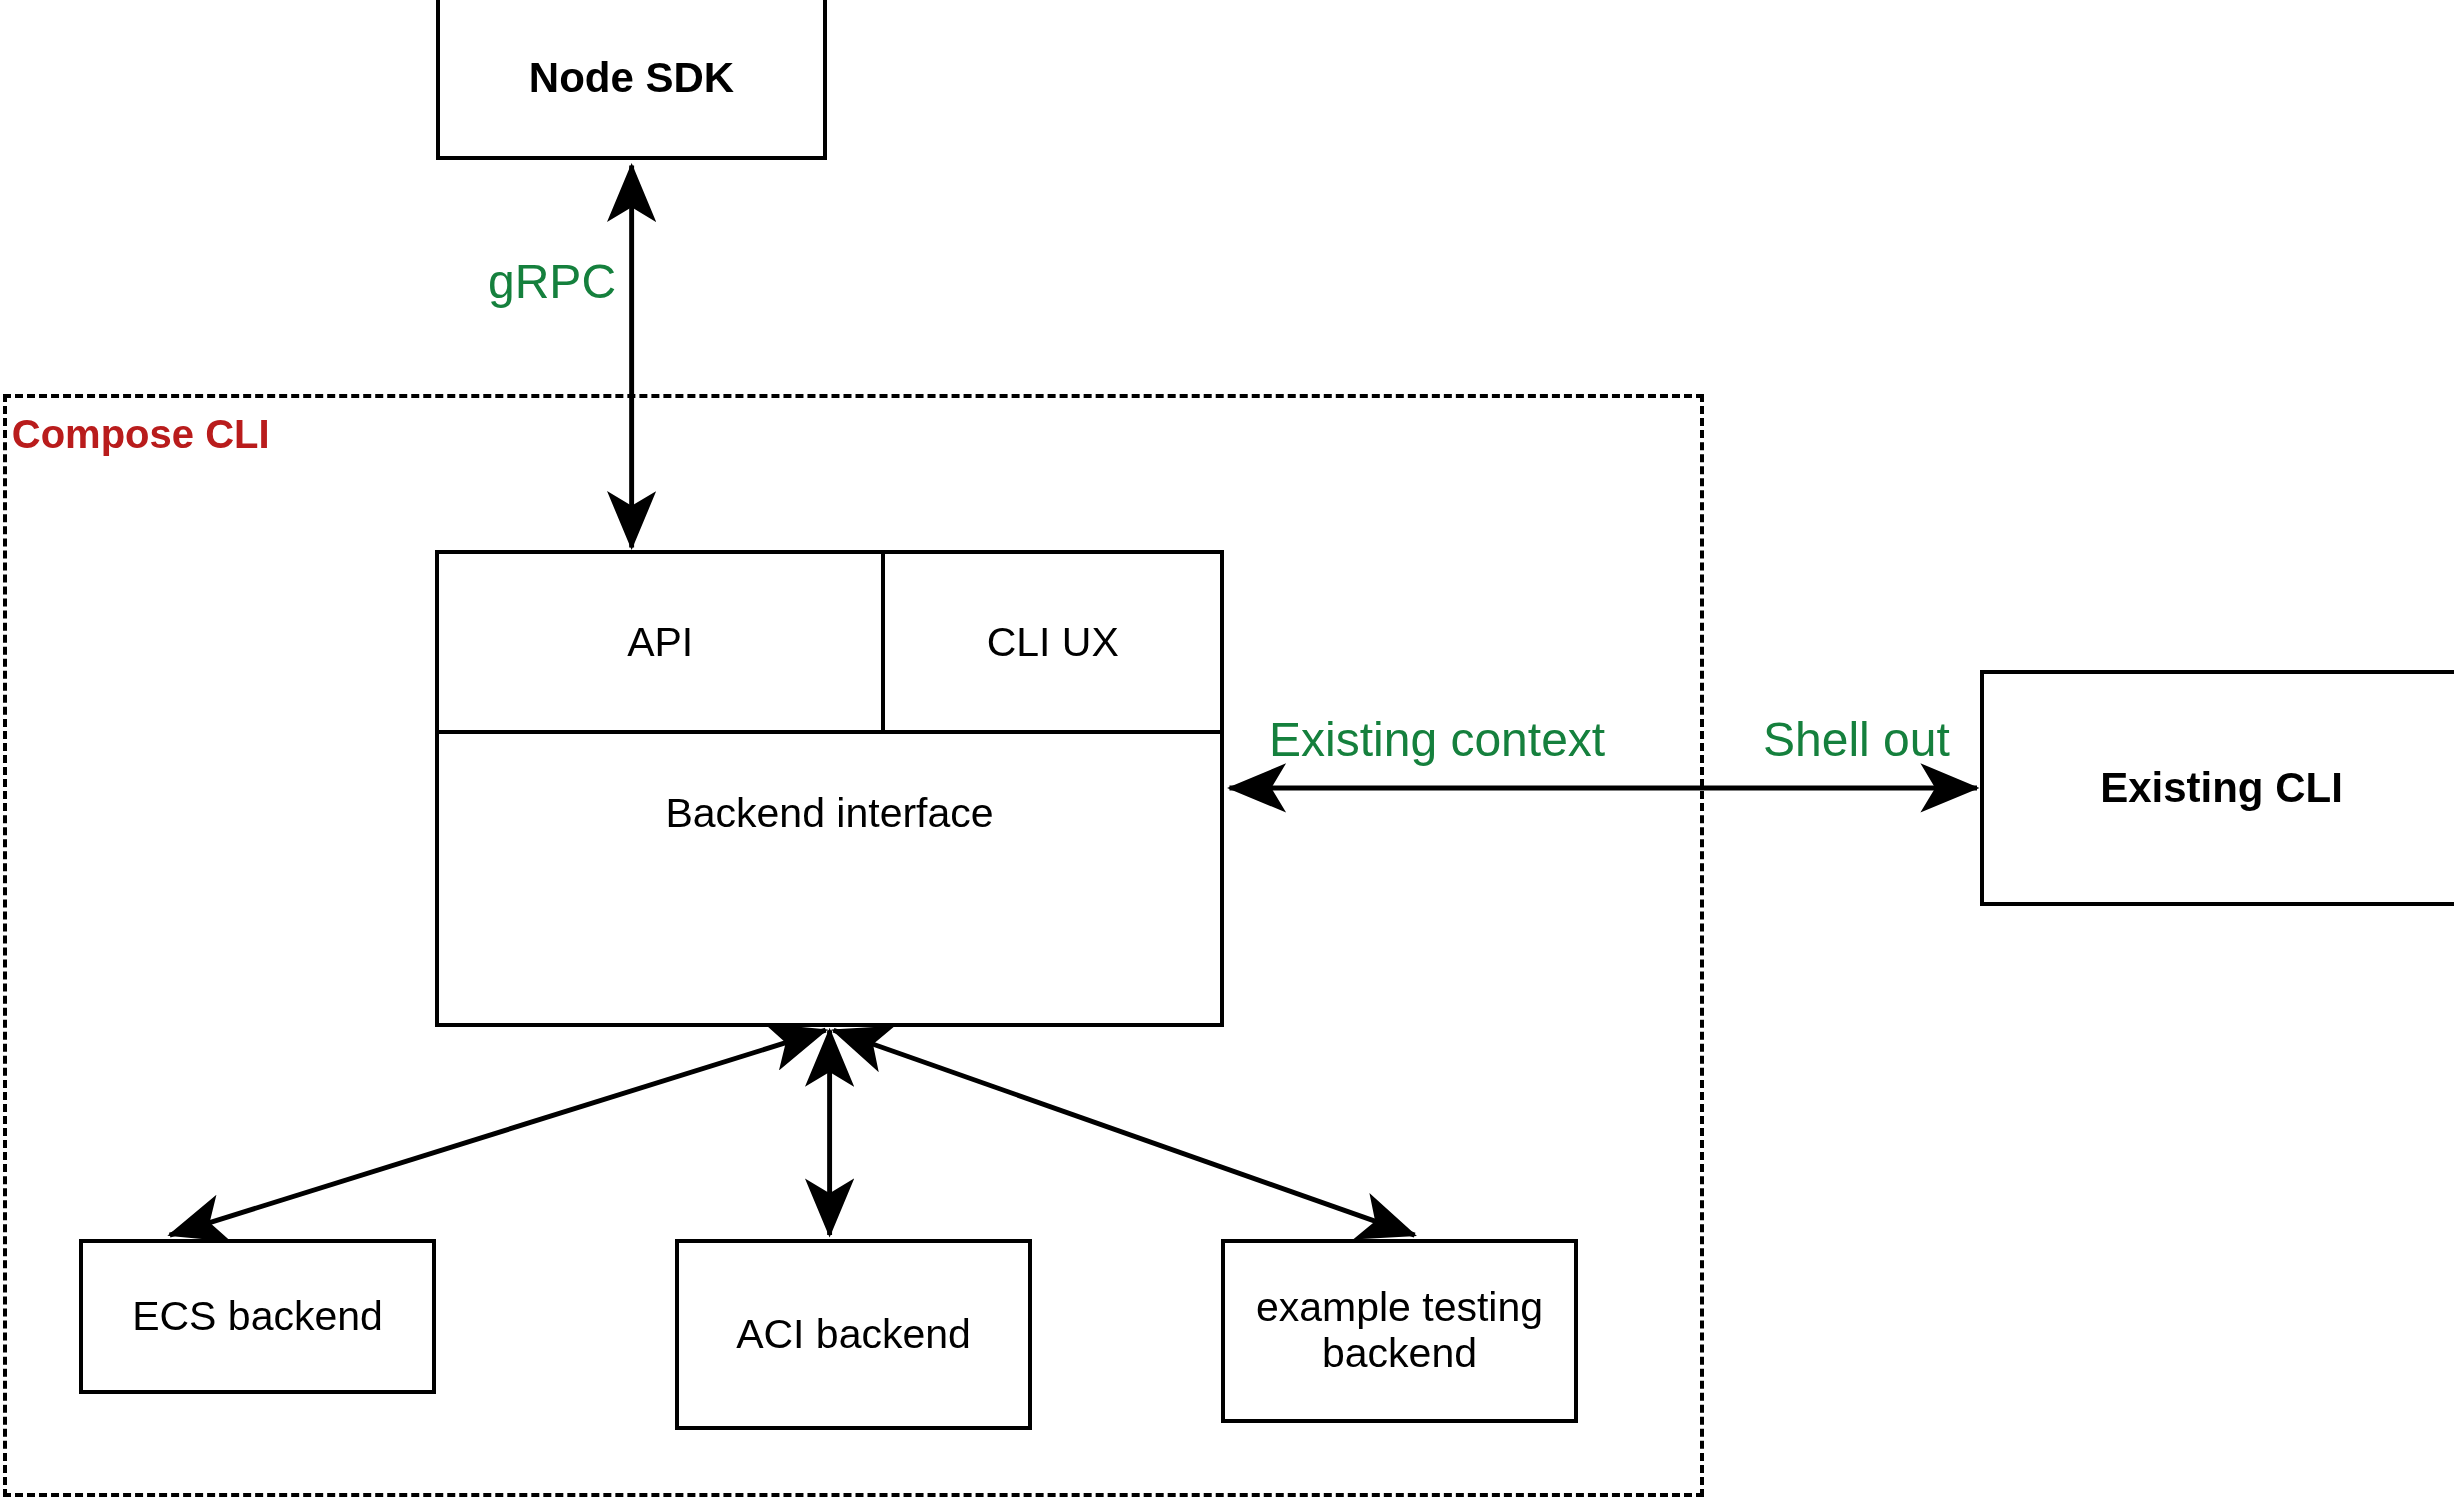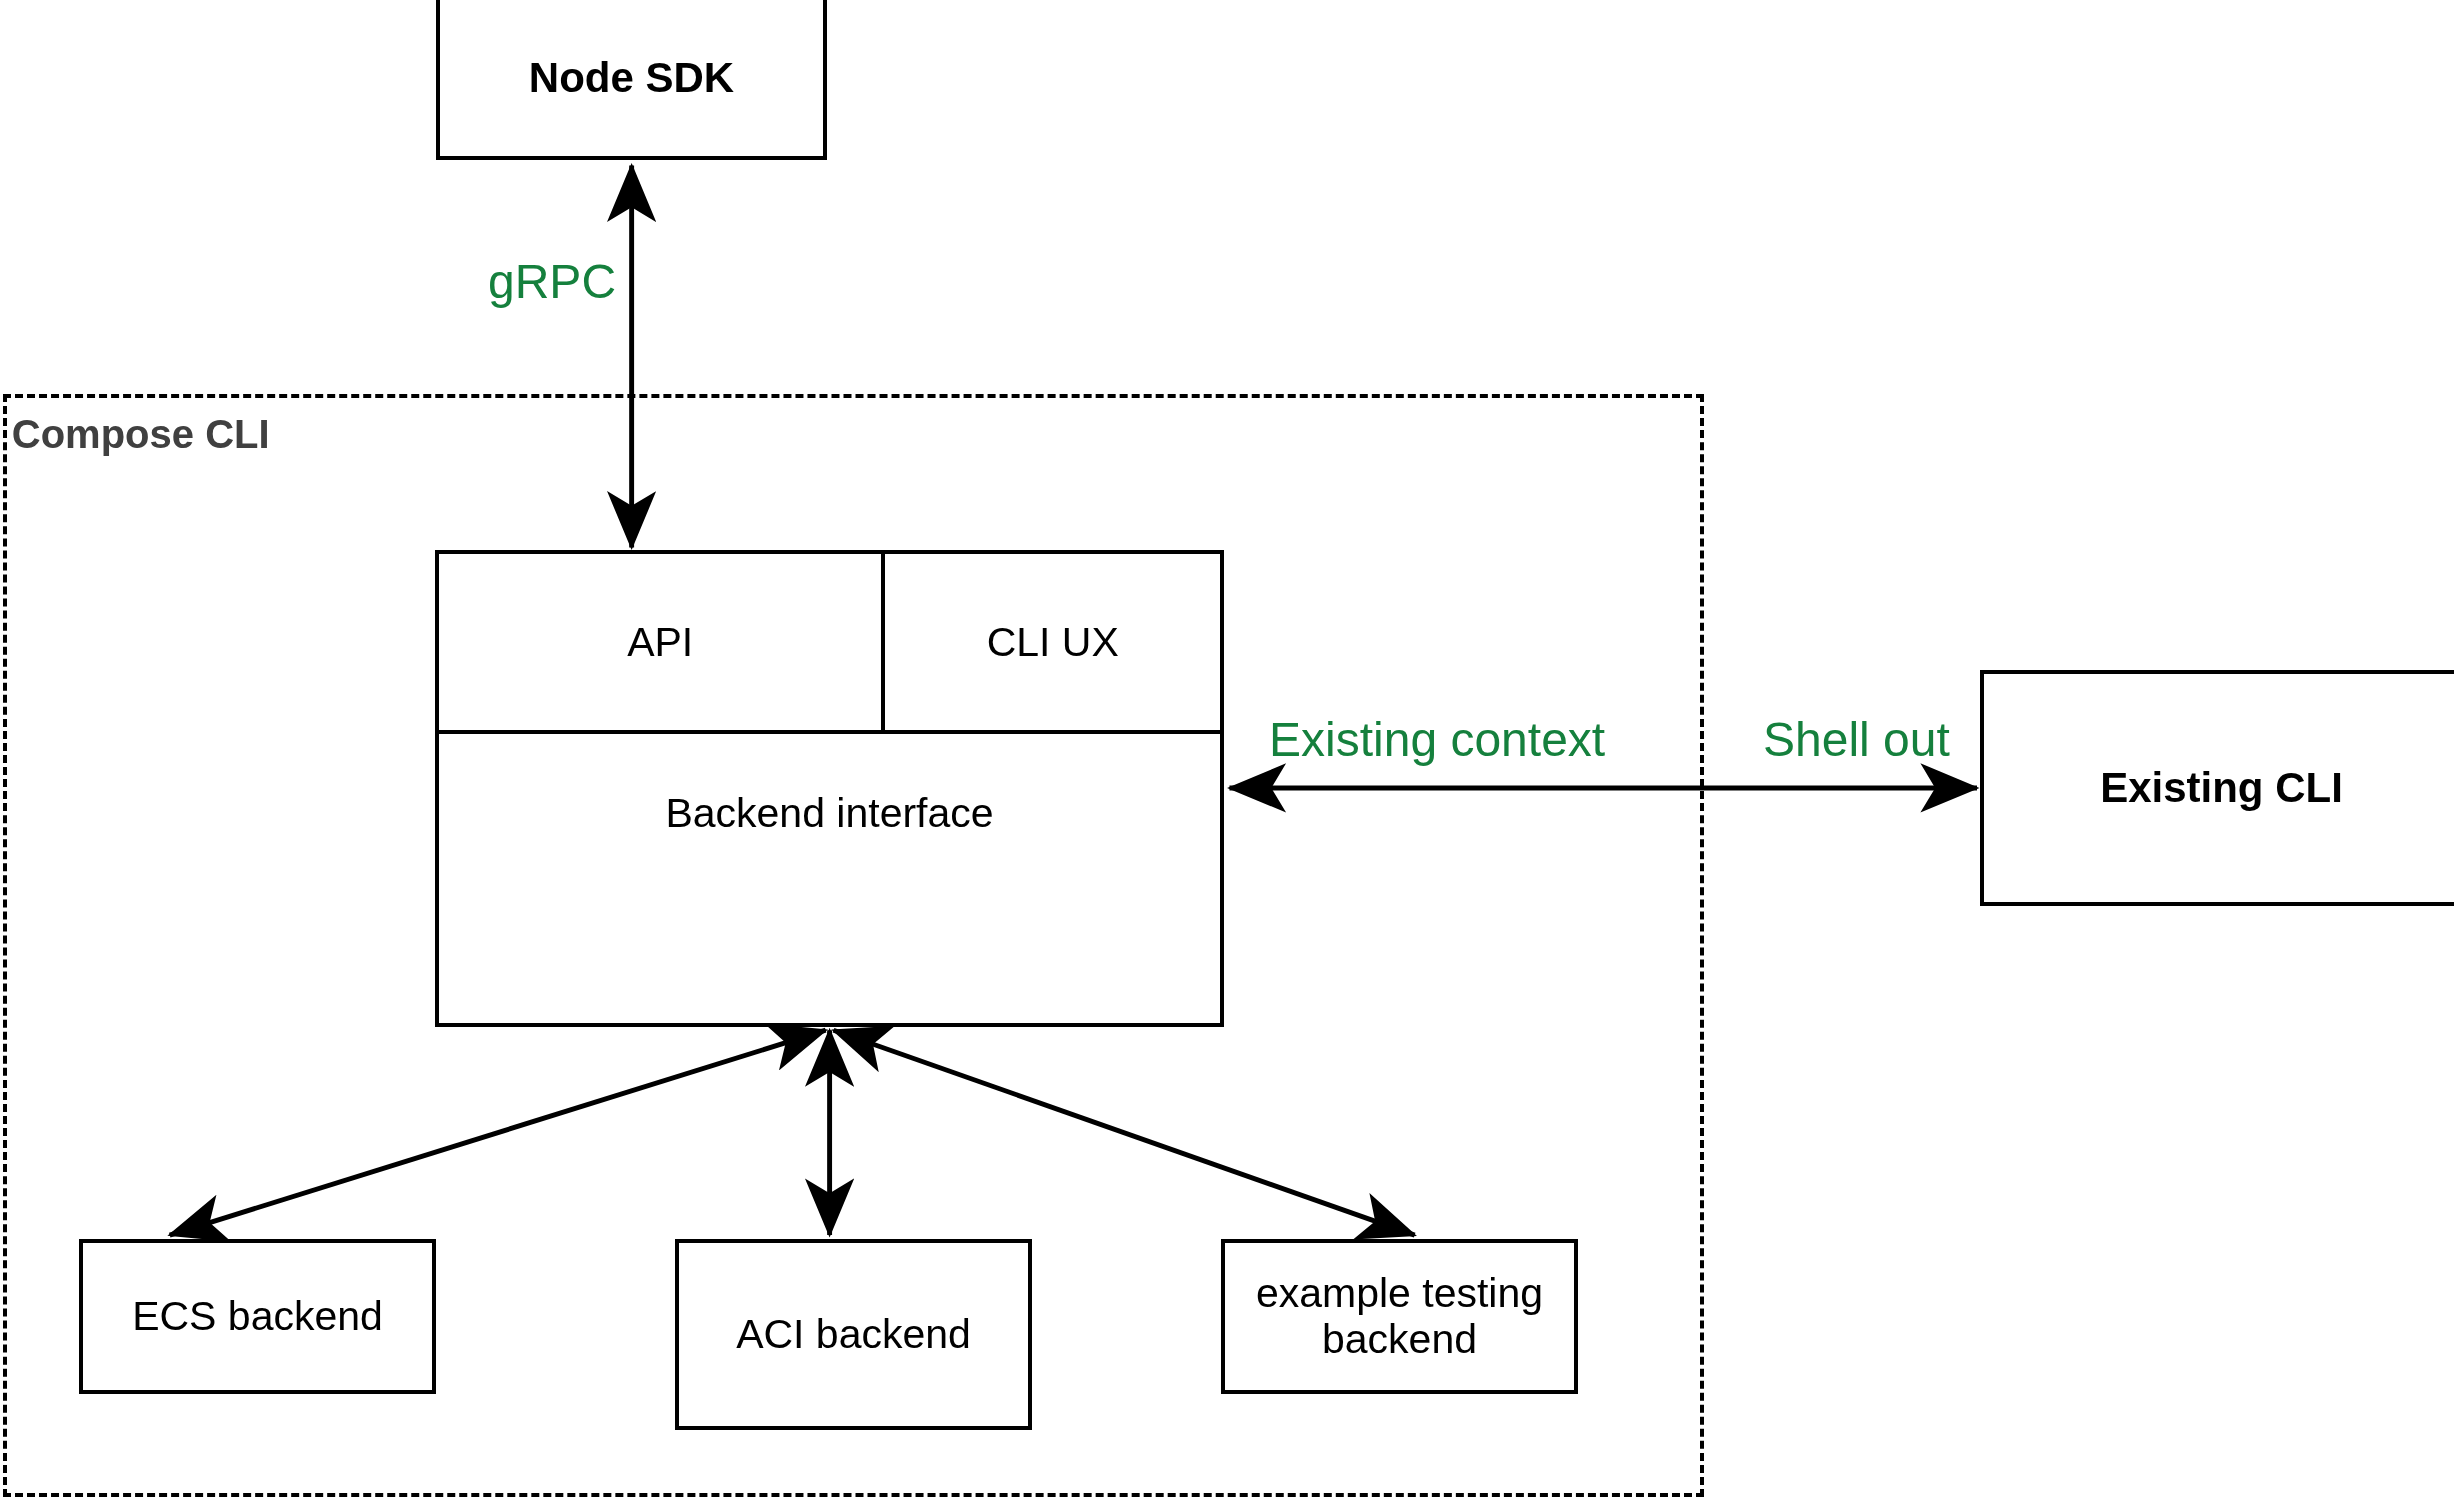--- a/index.html
+++ b/index.html
@@ -54,21 +54,21 @@
   .group-box {
     position: absolute;
     box-sizing: border-box;
     border: 4.9px dashed #000000;
     background: transparent;
   }
   .group-title {
     position: absolute;
     font-size: 40px;
     font-weight: bold;
-    color: #404040;
+    color: #b91c1c;
     white-space: nowrap;
     line-height: 1;
   }
   .stack {
     position: absolute;
     box-sizing: border-box;
     border: 4.9px solid #000000;
     background: #ffffff;
     display: flex;
     flex-direction: column;
@@ -128,21 +128,21 @@
   </div>
 
   <div class="node fs-mid" style="left:79px; top:1239px; width:357px; height:155px;">
     <span class="node-label">ECS backend</span>
   </div>
 
   <div class="node fs-mid" style="left:650px; top:1239px; width:357px; height:191px;margin-left:25px;">
     <span class="node-label">ACI backend</span>
   </div>
 
-  <div class="node fs-mid" style="left:1221px; top:1239px; width:357px; height:155px;">
+  <div class="node fs-mid" style="left:1221px; top:1239px; width:357px; height:184px;">
     <span class="node-label">example testing
 backend</span>
   </div>
 
   <svg class="layer" viewBox="0 0 2492 1524">
     <defs>
       <marker id="arrowEnd" markerWidth="14" markerHeight="14" refX="11.5" refY="5" orient="auto" markerUnits="strokeWidth">
         <path d="M0,0 L12,5 L0,10 L3,5 z" fill="#000000"></path>
       </marker>
       <marker id="arrowStart" markerWidth="14" markerHeight="14" refX="0.5" refY="5" orient="auto" markerUnits="strokeWidth">

